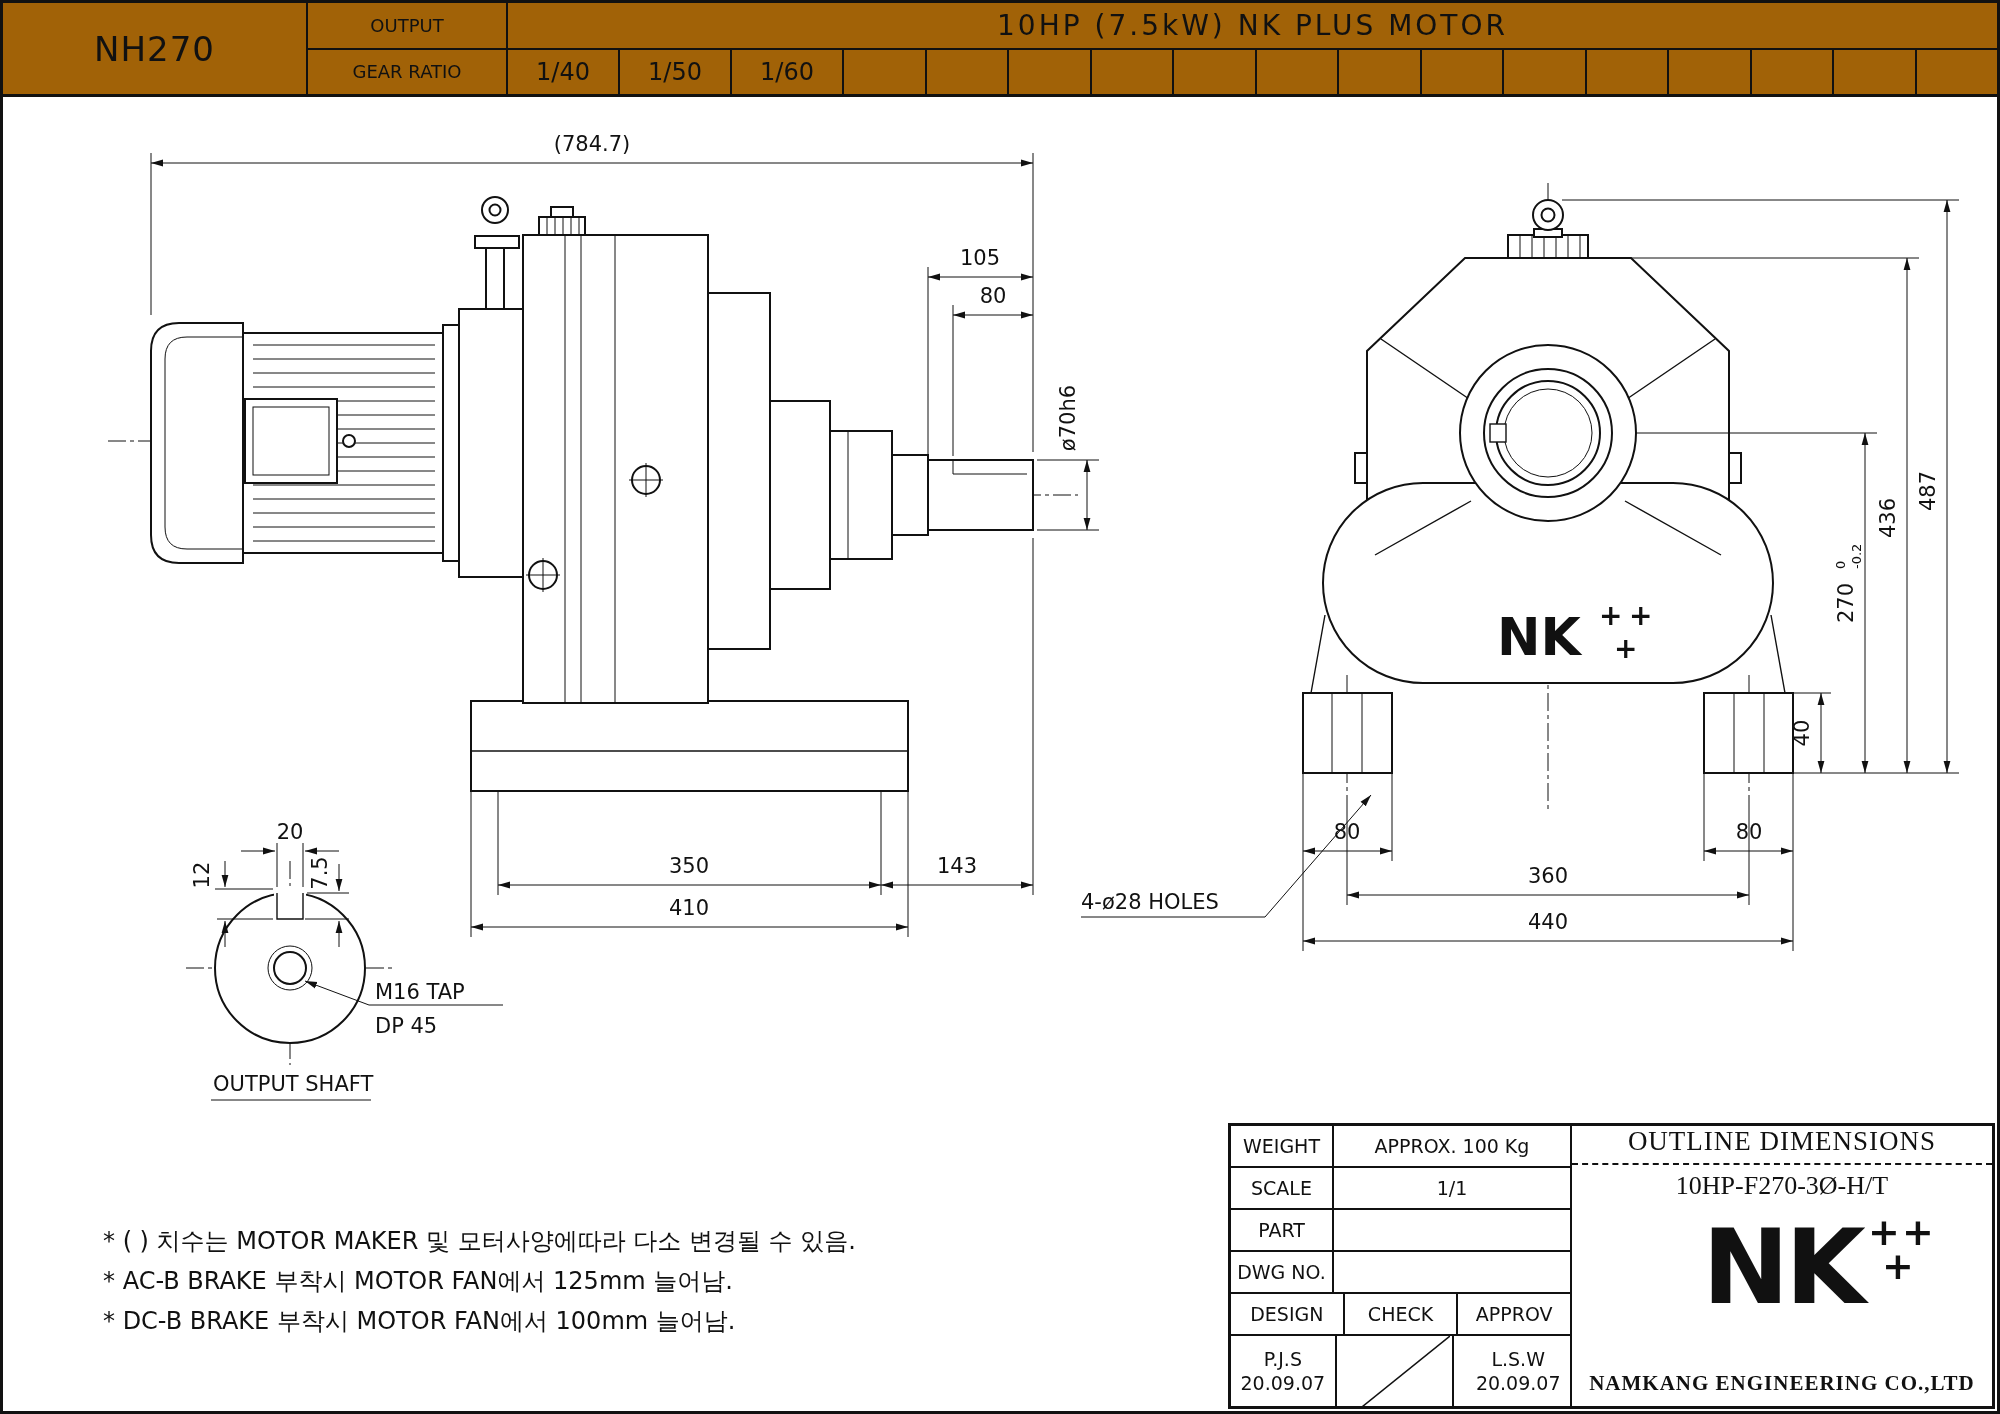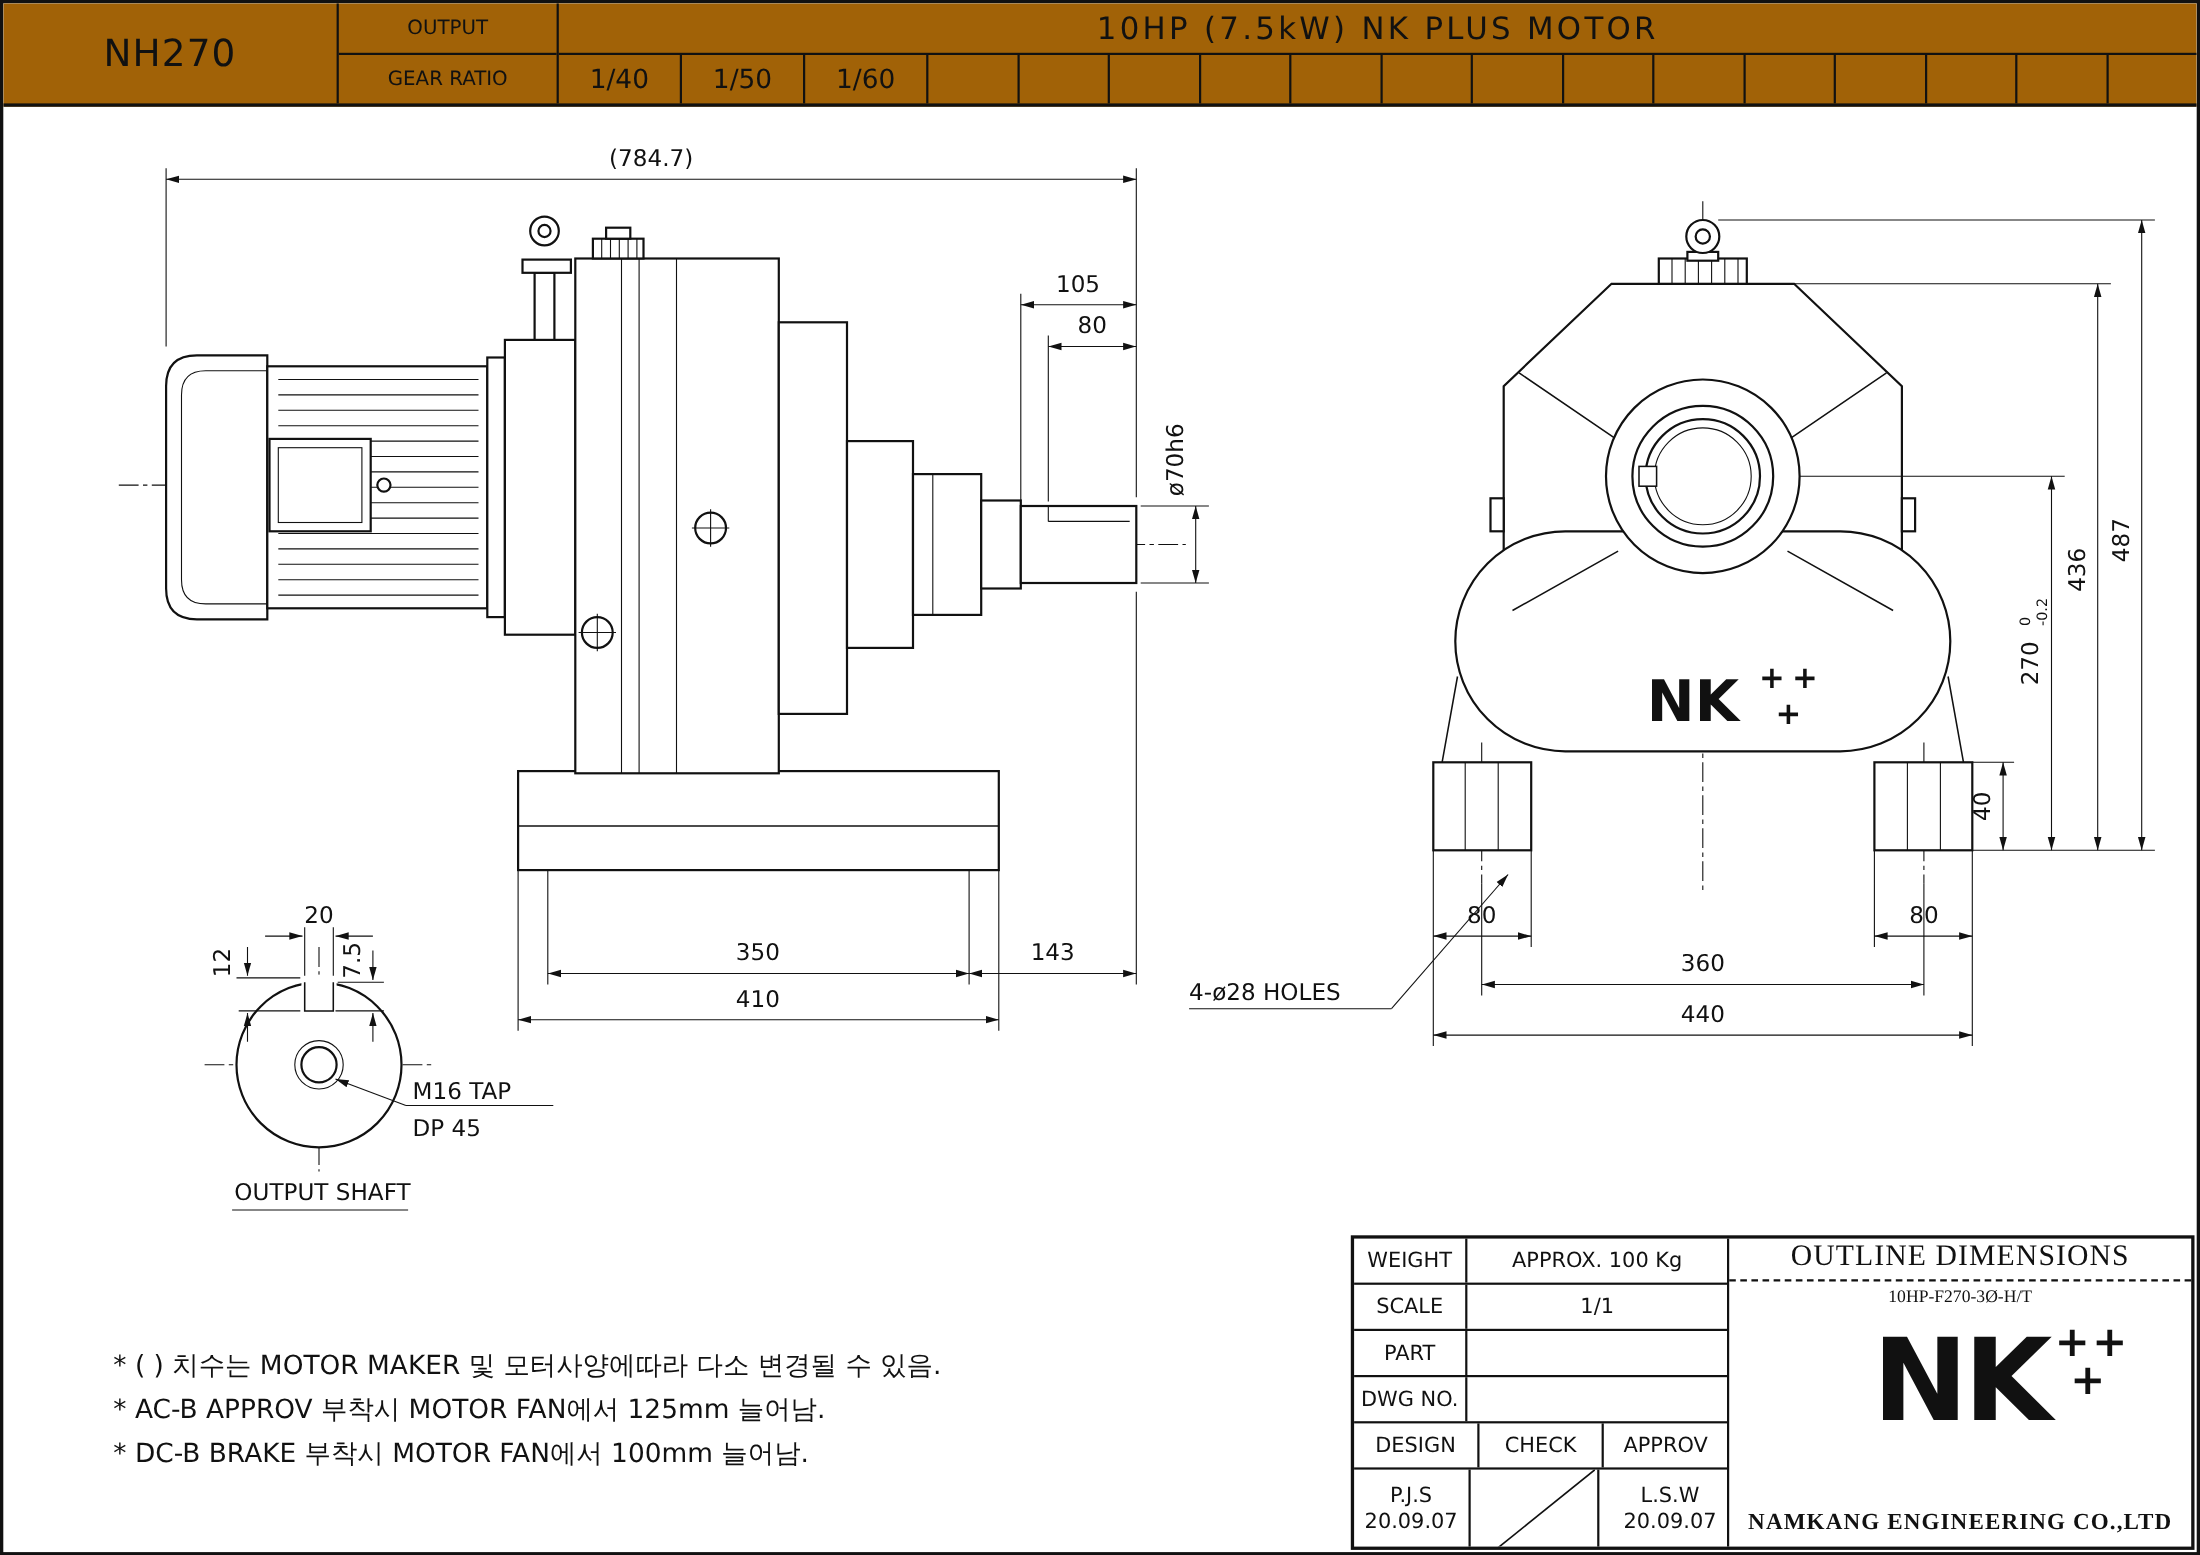--- a/index.html
+++ b/index.html
@@ -39,21 +39,21 @@
   .tb-left{width:360px;box-sizing:border-box;border-right:2px solid #111;display:flex;flex-direction:column;}
   .tb-row{height:42px;display:flex;box-sizing:border-box;border-bottom:2px solid #111;}
   .tb-row:last-child{border-bottom:none;flex:1;gap:12px;}
   .tb-label{width:103px;box-sizing:border-box;border-right:2px solid #111;display:flex;align-items:center;justify-content:center;font-size:19px;}
   .tb-value{flex:1;display:flex;align-items:center;justify-content:center;font-size:19px;}
   .tb-c3{flex:1;box-sizing:border-box;border-right:2px solid #111;display:flex;flex-direction:column;align-items:center;justify-content:center;font-size:19px;line-height:24px;}
   .tb-c3:last-child{border-right:none;}
   .tb-right{flex:1;display:flex;flex-direction:column;align-items:center;font-family:"Liberation Serif","DejaVu Serif",serif;}
   .tb-doc-title{font-size:27px;letter-spacing:1px;}
   .tb-rule{width:420px;border-top:2px dashed #111;margin-top:6px;}
-  .tb-doc-num{margin-top:6px;font-size:16px;}
+  .tb-doc-num{margin-top:6px;font-size:26px;}
   .tb-logo{position:relative;margin-top:14px;height:120px;font-family:"DejaVu Sans",sans-serif;font-weight:bold;}
   .tb-logo .nk{font-size:104px;line-height:104px;letter-spacing:-4px;}
   .tb-logo .p{position:absolute;font-size:38px;line-height:38px;}
   .tb-logo .p1{right:-38px;top:-2px;}
   .tb-logo .p2{right:-72px;top:-2px;}
   .tb-logo .p3{right:-52px;top:32px;}
   .tb-company{margin-top:auto;margin-bottom:10px;font-size:21px;font-weight:600;letter-spacing:1px;}
 </style>
 </head>
 <body>
@@ -274,21 +274,21 @@
       <text class="d" x="1545" y="926" text-anchor="middle">440</text>
 
       <text class="d" x="1078" y="906">4-ø28 HOLES</text>
       <path class="thin" d="M1078,914 H1262"></path>
       <line class="thin" x1="1262" y1="914" x2="1368" y2="792" marker-end="url(#arr)"></line>
     </g>
   </svg>
 
   <div class="notes">
     <div>* (  ) 치수는 MOTOR MAKER 및 모터사양에따라 다소 변경될 수 있음.</div>
-    <div>* AC-B APPROV 부착시 MOTOR FAN에서 125mm 늘어남.</div>
+    <div>* AC-B BRAKE 부착시 MOTOR FAN에서 125mm 늘어남.</div>
     <div>* DC-B BRAKE 부착시 MOTOR FAN에서 100mm 늘어남.</div>
   </div>
 
   <div class="tblock">
     <div class="tb-left">
       <div class="tb-row">
         <div class="tb-label">WEIGHT</div>
         <div class="tb-value">APPROX. 100 Kg</div>
       </div>
       <div class="tb-row">

